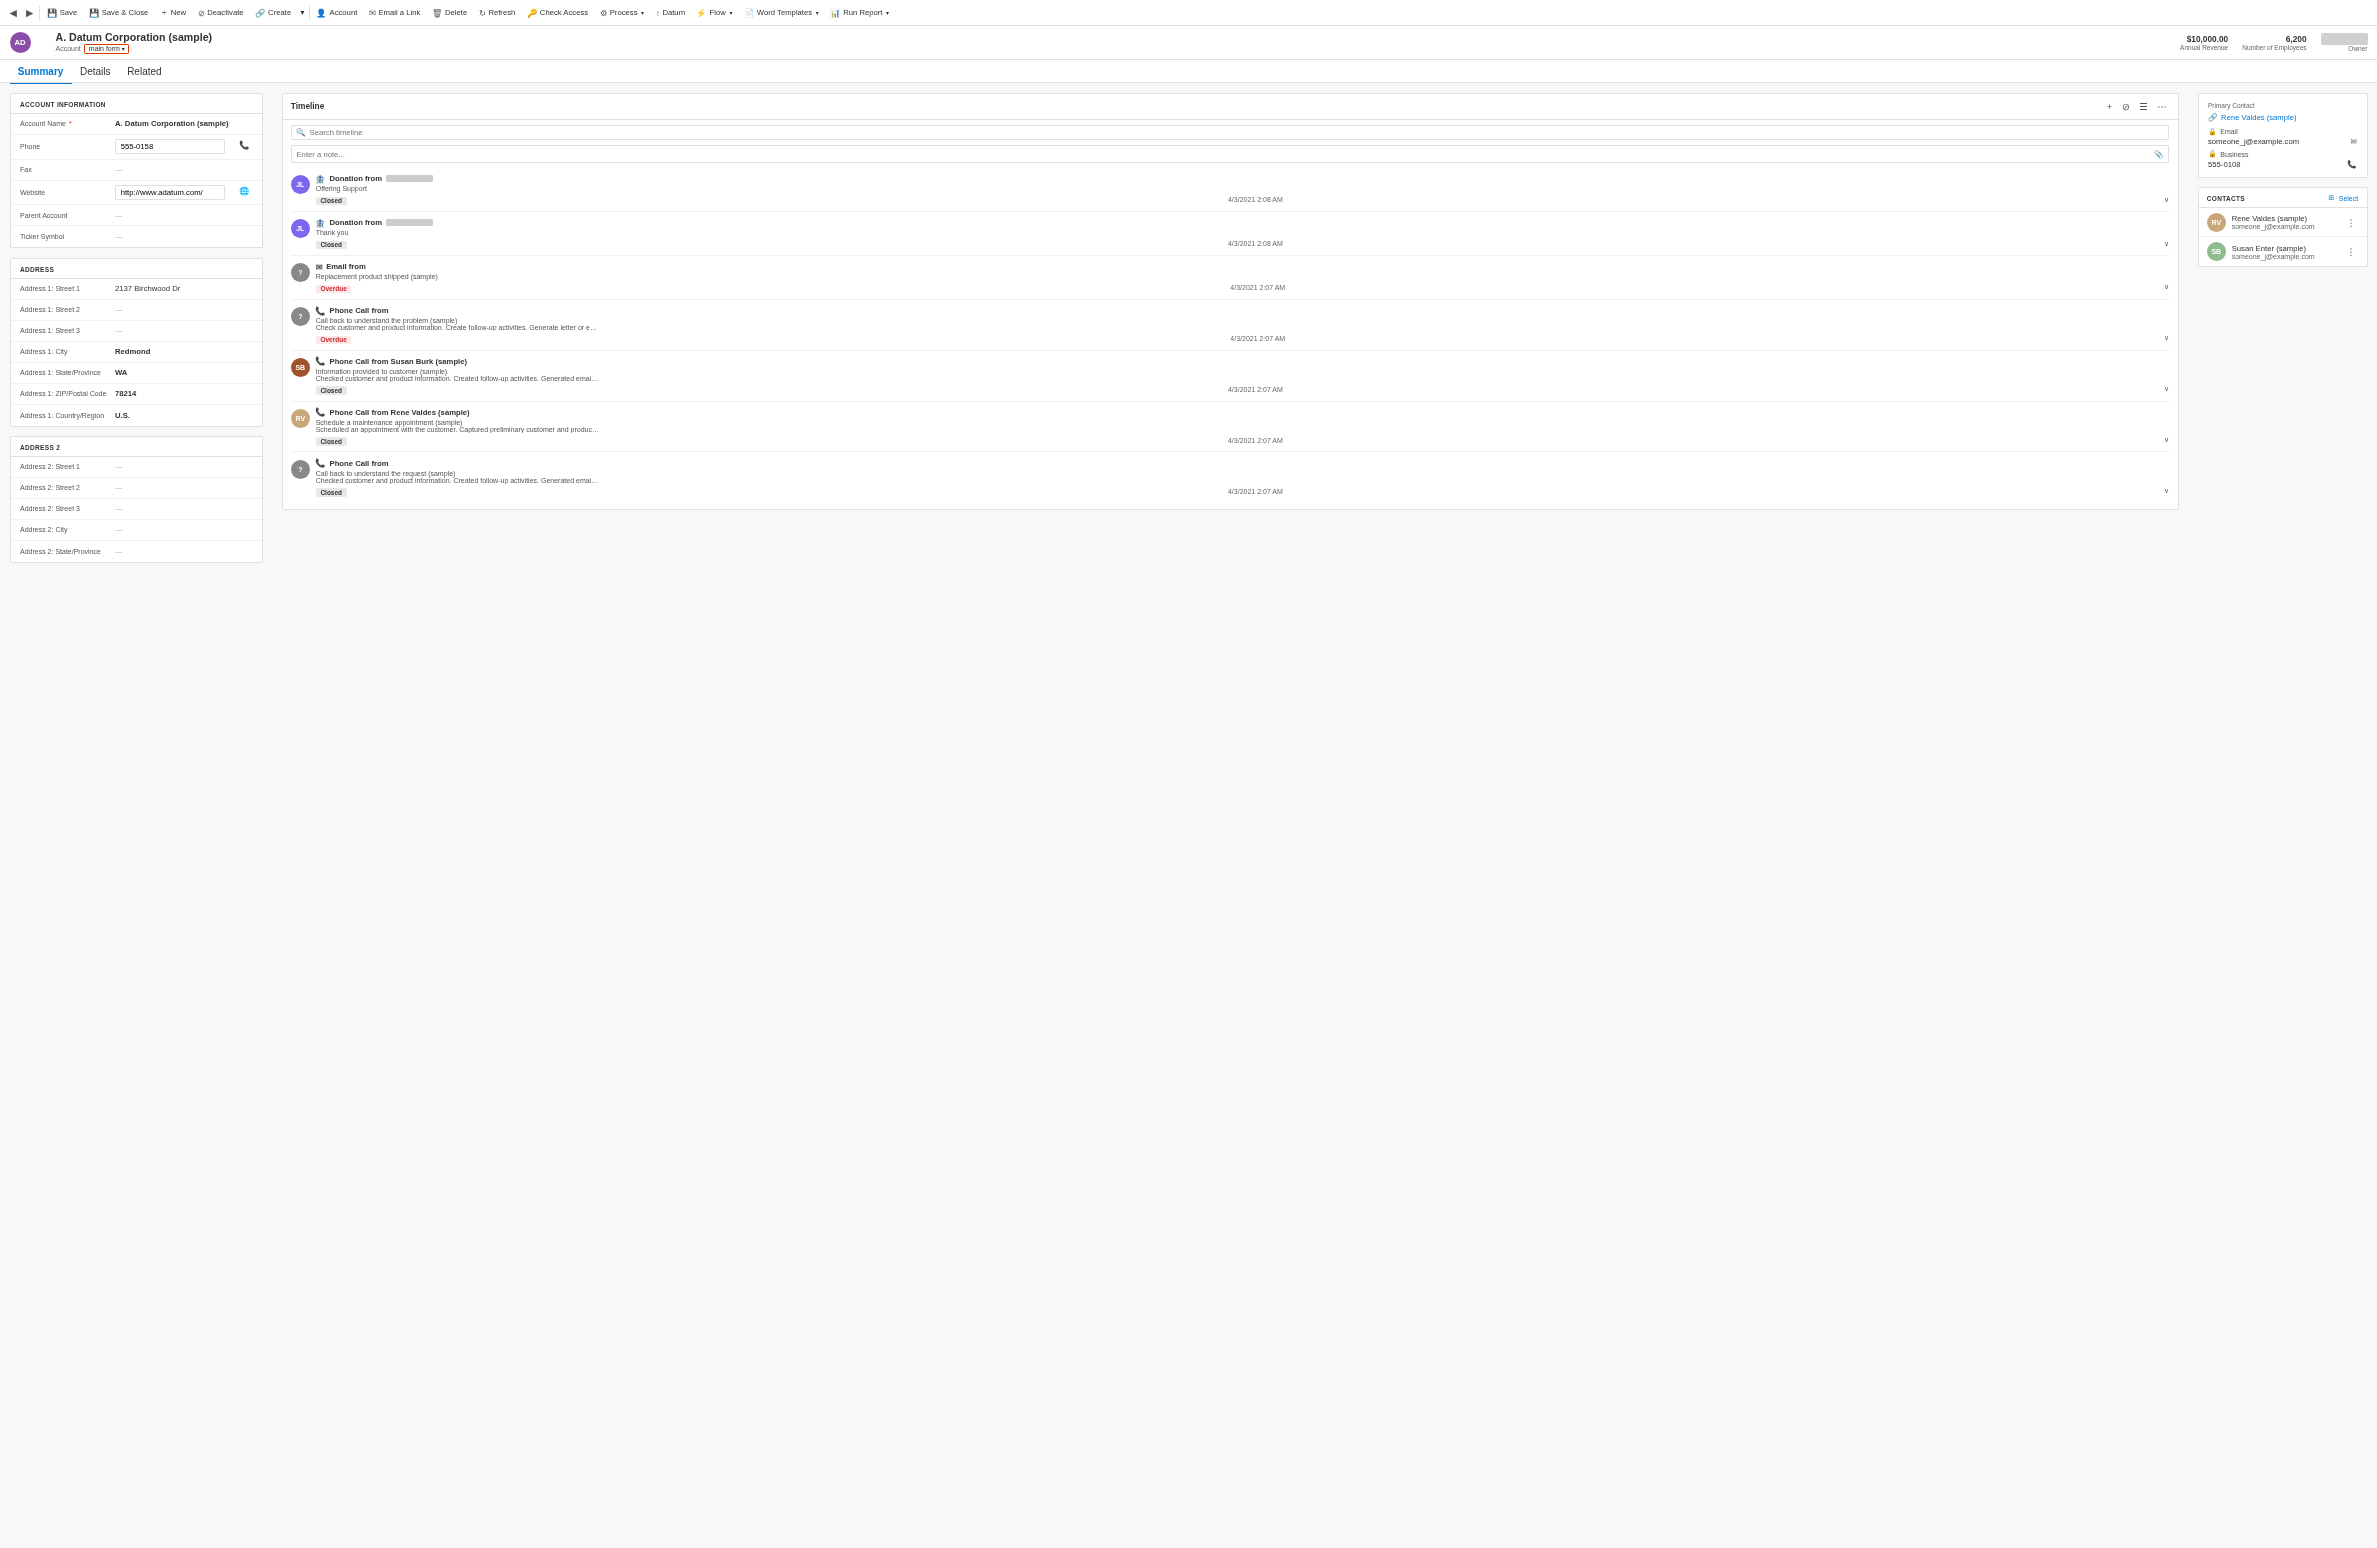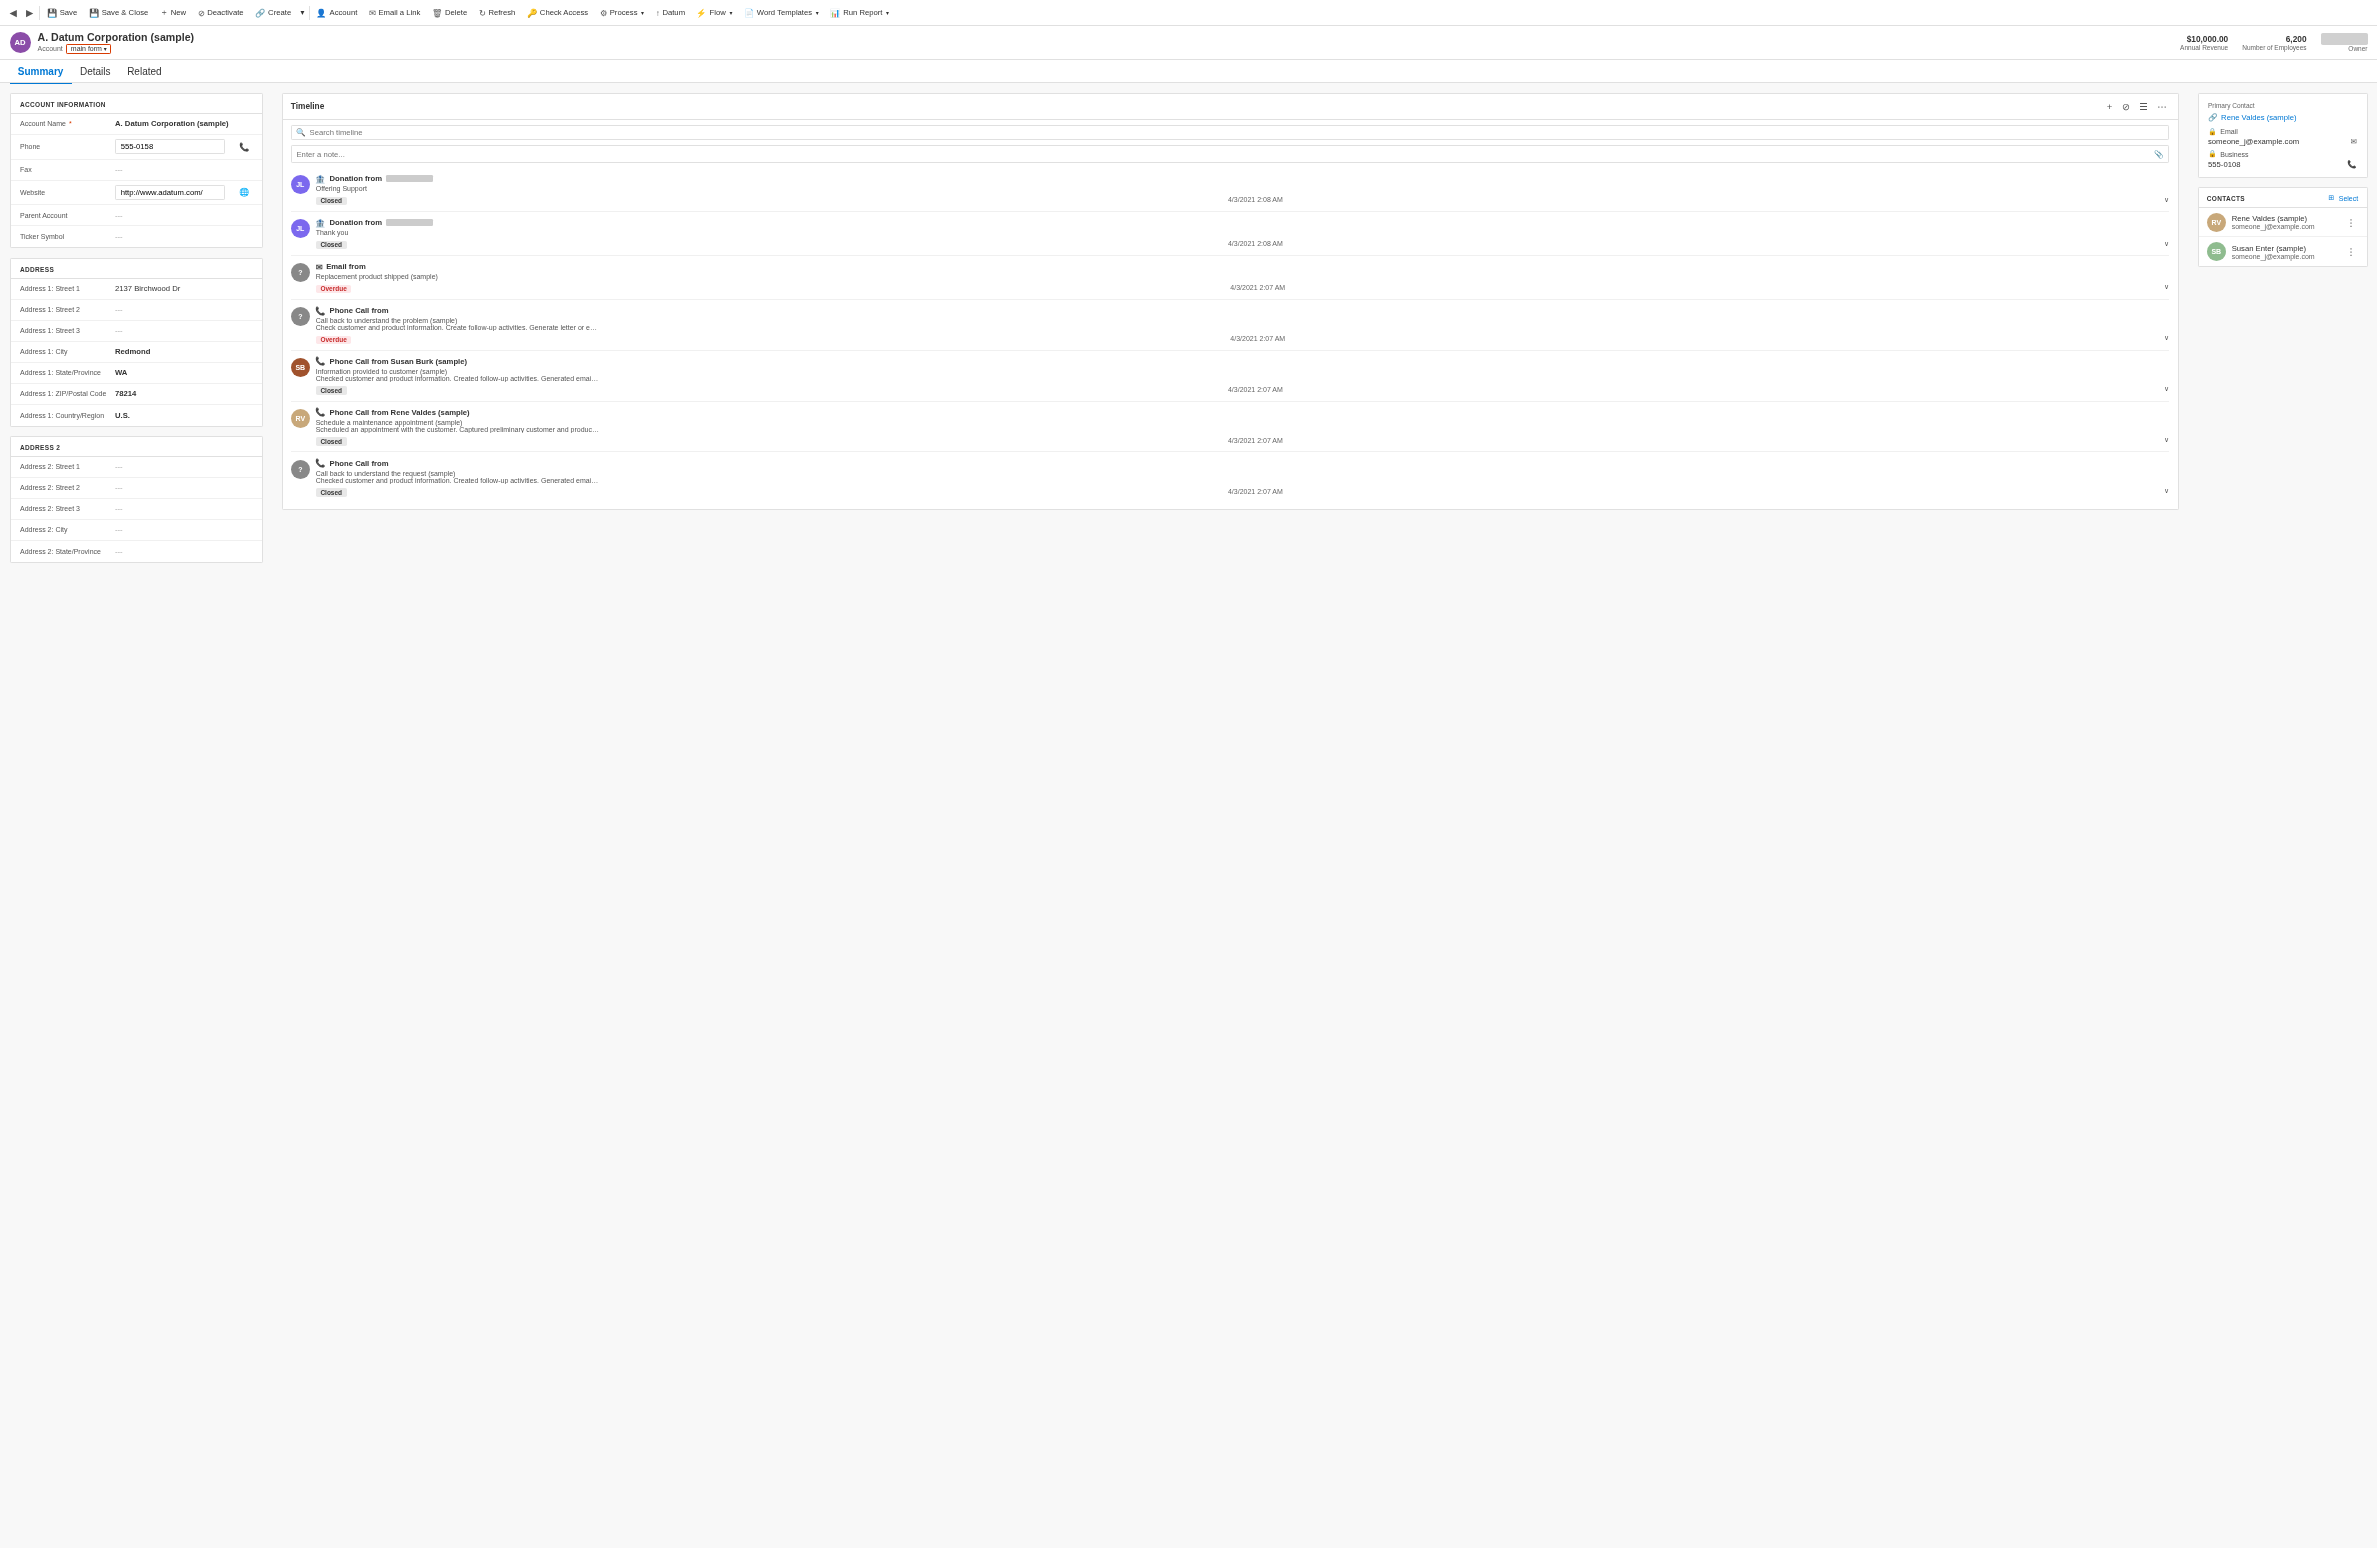--- a/index.html
+++ b/index.html
@@ -21,21 +21,21 @@
     .toolbar-btn.has-arrow::after { content: '▾'; font-size: 5.9px; margin-left: 1.2px; }
     .toolbar-separator { width: 0.6px; height: 14px; background: #e0e0e0; margin: 0 1.2px; }
     .nav-btn { display:flex; align-items:center; padding:0 4.7px; height:26px; cursor:pointer; border:none; background:none; font-size:9.5px; color:#555; }
 
     
     .record-header {
       display: flex; align-items: center; padding: 4.7px 9.5px;
       border-bottom: 0.6px solid #e0e0e0; background: #fff;
       justify-content: space-between;
     }
-    .record-header-left { display: flex; align-items: center; gap: 7px; }
+    .record-header-left { display: flex; align-items: center; gap: 25px; }
     .avatar { width: 21px; height: 21px; border-radius: 50%; background: #8b4da8; color: #fff; display:flex; align-items:center; justify-content:center; font-weight:600; font-size:7.7px; flex-shrink:0; }
     .record-title-block {}
     .record-title { font-size: 10.6px; font-weight: 600; color: #333; }
     .record-subtitle { font-size: 7px; color: #666; display:flex; align-items:center; gap:3.5px; margin-top:1.2px; }
     .form-badge {
       border: 0.6px solid #d83b01; border-radius: 1.2px; padding: 0.6px 3.5px;
       font-size: 7px; color: #333; cursor:pointer; display:flex; align-items:center; gap:1.8px;
     }
 
     .record-header-right { display:flex; gap:14px; align-items:center; }
@@ -58,21 +58,21 @@
     
     .card { background:#fff; border: 0.6px solid #e0e0e0; border-radius:1.2px; }
     .card-header { padding: 7px 9.5px 4.7px; font-size:6.5px; font-weight:700; text-transform:uppercase; letter-spacing:0.05em; color:#333; border-bottom:0.6px solid #e0e0e0; }
     .field-row { display:flex; align-items:center; padding: 4.1px 9.5px; border-bottom:0.6px solid #f0f0f0; min-height:21px; }
     .field-row:last-child { border-bottom:none; }
     .field-label { width: 95px; flex-shrink:0; font-size:7px; color:#555; }
     .field-label .required { color: #d83b01; margin-left:1.2px; }
     .field-value { flex:1; font-size:7.7px; color:#333; }
     .field-value.bold { font-weight:600; }
     .field-value.empty { color:#aaa; }
-    .field-input { flex:1; display:flex; align-items:center; gap:12px; }
+    .field-input { flex:1; display:flex; align-items:flex-start; gap:12px; }
     .field-input input { border:0.6px solid #e0e0e0; padding:2.4px 4.7px; font-size:7.7px; width:100%; border-radius:1.2px; outline:none; }
     .field-icon { color:#666; cursor:pointer; font-size:8.3px; padding:1.2px 2.4px; }
 
     
     .timeline-card { background:#fff; border:0.6px solid #e0e0e0; border-radius:1.2px; }
     .timeline-header { display:flex; align-items:center; justify-content:space-between; padding:5.9px 8.3px; border-bottom:0.6px solid #e0e0e0; }
     .timeline-title { font-size:8.3px; font-weight:600; }
     .timeline-actions { display:flex; gap:4.7px; align-items:center; }
     .tl-btn { background:none; border:none; cursor:pointer; font-size:9.5px; color:#555; padding:1.2px 2.4px; }
     .timeline-search { display:flex; align-items:center; border:0.6px solid #e0e0e0; margin:4.7px 8.3px; border-radius:1.2px; padding:2.4px 4.7px; gap:3.5px; }

